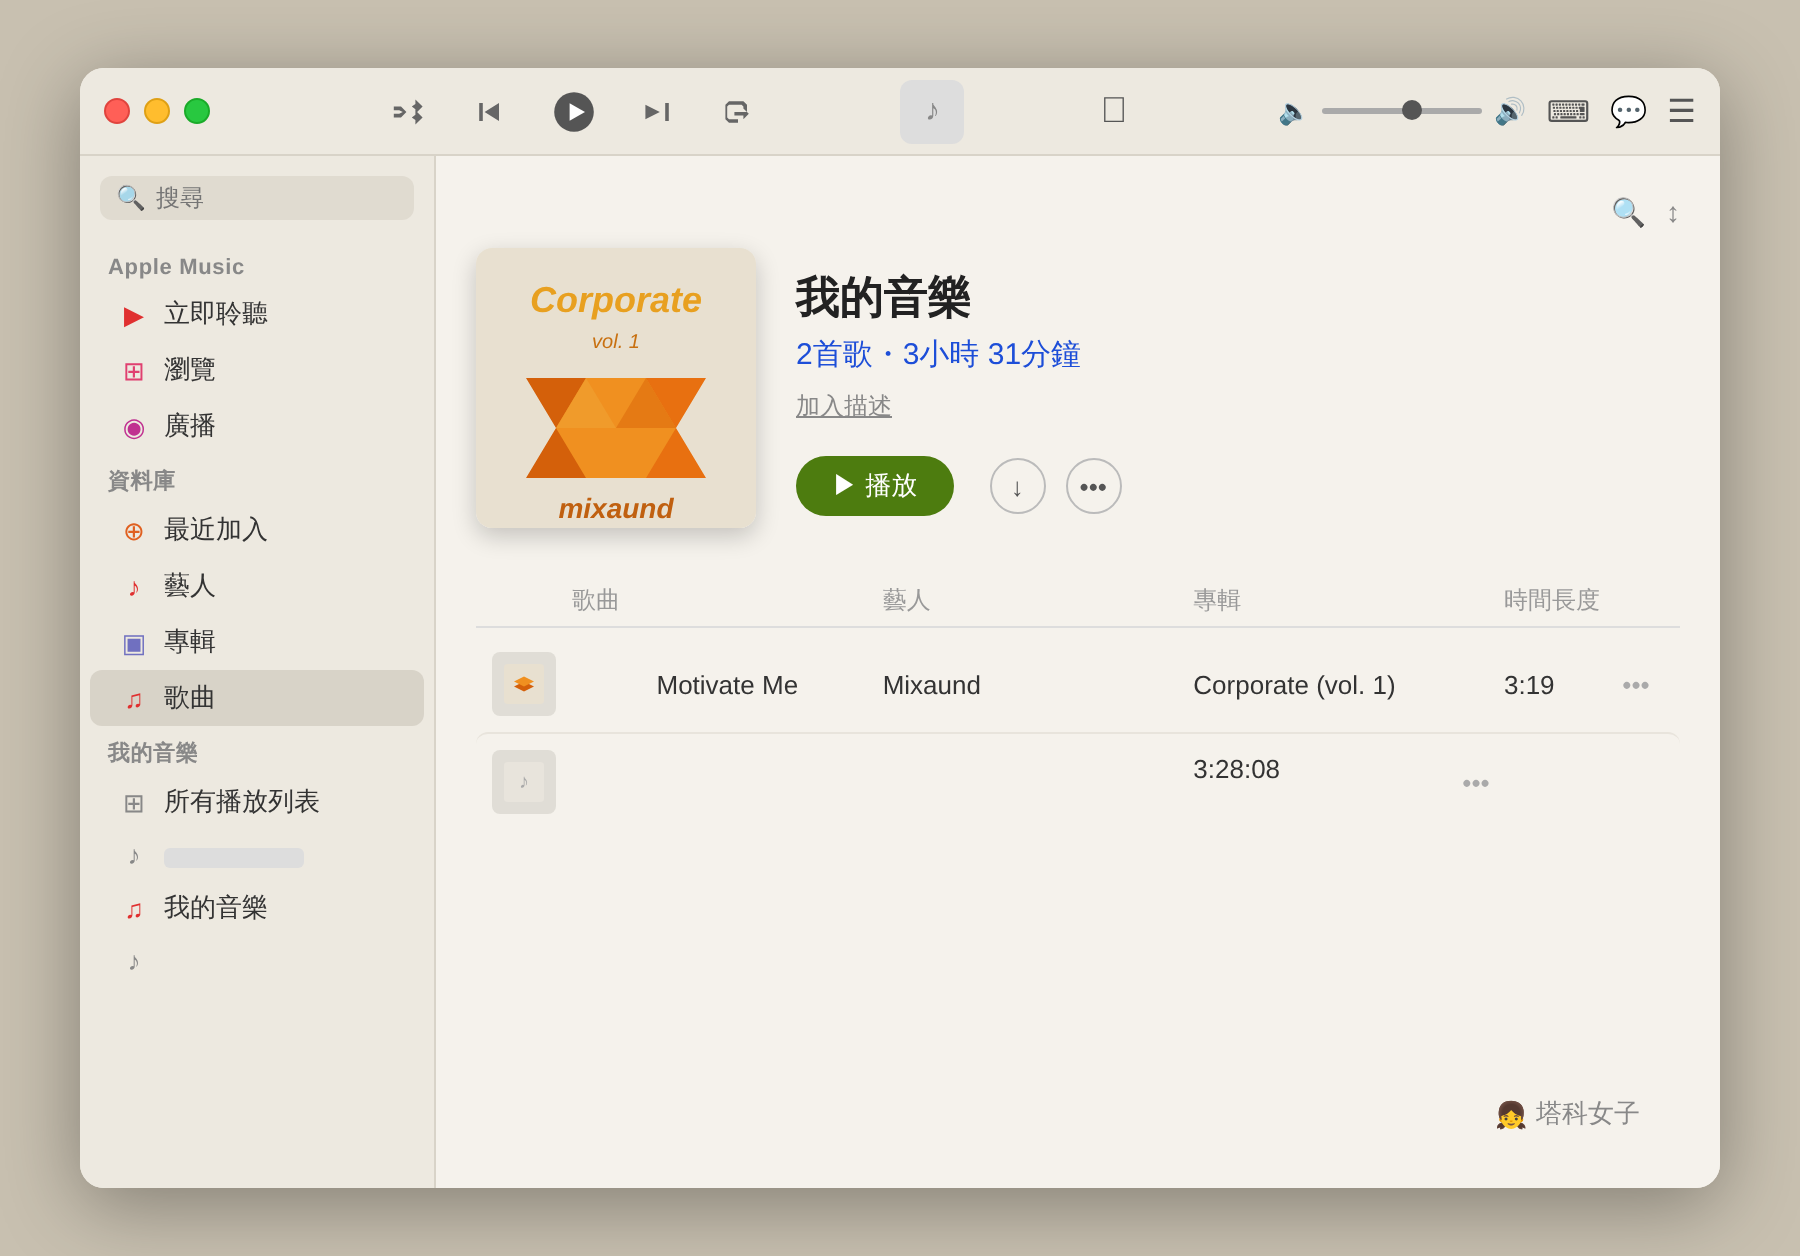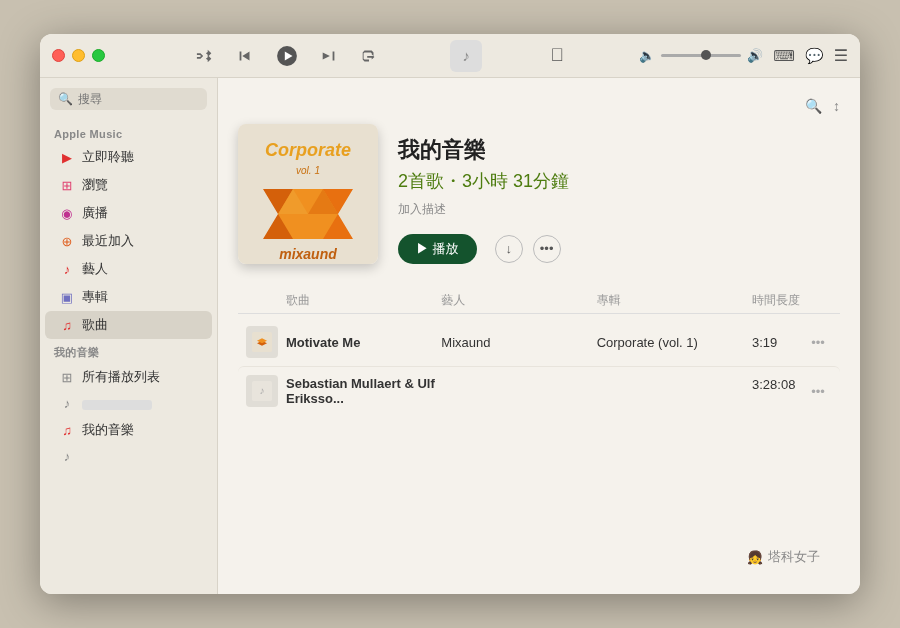--- a/index.html
+++ b/index.html
@@ -166,21 +166,21 @@
     .content {
       flex: 1;
       overflow-y: auto;
       padding: 20px 20px 10px 20px;
       background: #f5f2ec;
     }
     .album-header {
       display: flex;
       gap: 20px;
       margin-bottom: 24px;
-      align-items: center;
+      align-items: flex-start;
     }
     .album-cover {
       width: 140px;
       height: 140px;
       border-radius: 8px;
       overflow: hidden;
       flex-shrink: 0;
       background: #f0f0f0;
       box-shadow: 0 4px 12px rgba(0,0,0,0.2);
     }
@@ -189,36 +189,37 @@
       flex: 1;
       padding-top: 10px;
     }
     .album-title {
       font-size: 22px;
       font-weight: 700;
       color: #222;
       margin-bottom: 4px;
     }
     .album-meta {
-      font-size: 18px;
-      color: #4d7c0f;
+      font-size: 15px;
+      color: #1d4ed8;
       margin-bottom: 8px;
     }
     .album-desc {
       font-size: 12px;
       color: #888;
       margin-bottom: 16px;
+      text-decoration: underline;
     }
     .action-buttons {
       display: flex;
       gap: 10px;
       align-items: center;
     }
     .btn-play {
-      background: #14532d;
+      background: #4d7c0f;
       color: #fff;
       border: none;
       border-radius: 16px;
       padding: 6px 18px;
       font-size: 13px;
       cursor: pointer;
       display: flex;
       align-items: center;
       gap: 5px;
     }
@@ -286,21 +287,21 @@
       width: 32px;
       height: 32px;
       border-radius: 4px;
       overflow: hidden;
       background: #e0ddd6;
       display: flex;
       align-items: center;
       justify-content: center;
     }
     .song-thumb svg { width: 20px; height: 20px; }
-    .song-title { font-weight: 700; }
+    .song-title { font-weight: 400; text-align: center; }
     .watermark {
       position: absolute;
       bottom: 28px;
       right: 40px;
       font-size: 13px;
       color: #888;
       display: flex;
       align-items: center;
       gap: 4px;
     }
@@ -392,20 +393,21 @@
       </div>
       <div class="sidebar-item">
         <span class="item-icon icon-pink">⊞</span>
         <span>瀏覽</span>
       </div>
       <div class="sidebar-item">
         <span class="item-icon icon-radio">◉</span>
         <span>廣播</span>
       </div>
 
+      <div class="sidebar-section-title">資料庫</div>
       <div class="sidebar-item">
         <span class="item-icon icon-orange">⊕</span>
         <span>最近加入</span>
       </div>
       <div class="sidebar-item">
         <span class="item-icon icon-artist">♪</span>
         <span>藝人</span>
       </div>
       <div class="sidebar-item">
         <span class="item-icon icon-album">▣</span>
@@ -504,21 +506,20 @@
         </div>
       </div>
 
       <div class="song-row">
         <div class="song-thumb">
           <svg viewBox="0 0 32 32" xmlns="http://www.w3.org/2000/svg">
             <rect width="32" height="32" fill="#e8e4dc" rx="3"></rect>
             <text x="16" y="21" text-anchor="middle" font-size="16" fill="#aaa">♪</text>
           </svg>
         </div>
-        <div class="song-title">Sebastian Mullaert &amp; Ulf Eriksso...</div>
         <div></div>
         <div></div>
         <div style="display:flex;justify-content:space-between;">
           <span>3:28:08</span>
           <button class="btn-more" style="border:none;background:none;color:#aaa;font-size:13px;cursor:pointer;">•••</button>
         </div>
       </div>
 
       <div class="watermark">
         <span>👧</span>

